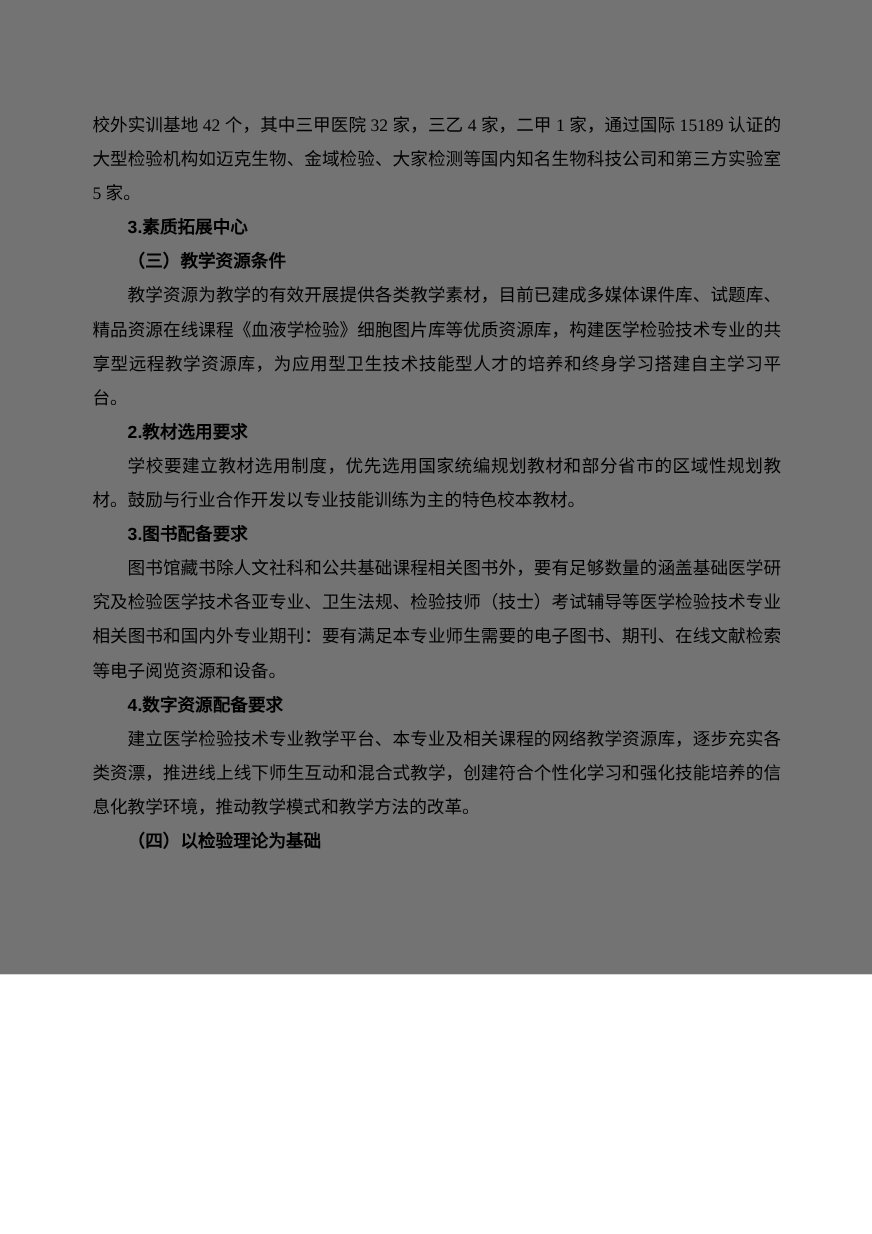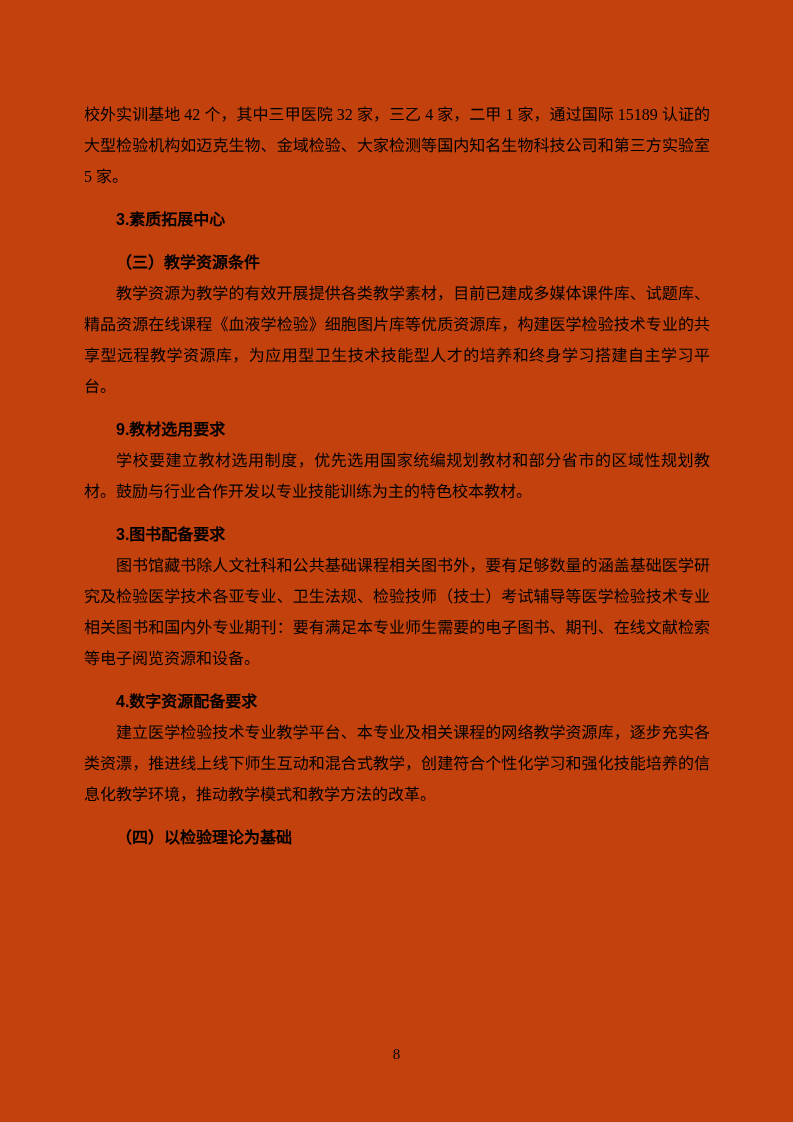--- a/index.html
+++ b/index.html
@@ -3,22 +3,22 @@
 <meta charset="utf-8">
 <style>
   html, body {
     margin: 0;
     padding: 0;
     background: #ffffff;
   }
   .page {
     position: relative;
     width: 793px;
-    height: 1122px;
-    background: #c2410c;
+    height: 886px;
+    background: #737373;
     color: #000000;
     font-family: "Liberation Serif", "DejaVu Serif", serif;
     overflow: hidden;
   }
   .content {
     position: absolute;
     left: 84px;
     top: 99px;
     width: 626px;
   }
@@ -37,21 +37,20 @@
   }
   .para.continued {
     text-indent: 0;
   }
   .h-num,
   .h-sec {
     font-family: "Liberation Sans", "DejaVu Sans", sans-serif;
     font-weight: 700;
     text-indent: 2em;
     text-align: left;
-    margin-top: 12px;
   }
   .page-number {
     position: absolute;
     left: 0;
     right: 0;
     top: 1044px;
     text-align: center;
     font-size: 15px;
     line-height: 20px;
     color: #000000;
@@ -66,21 +65,21 @@
     <p class="para continued">校外实训基地 42 个，其中三甲医院 32 家，三乙 4 家，二甲 1 家，通过国际 15189 认证的大型检验机构如迈克生物、金域检验、大家检测等国内知名生物科技公司和第三方实验室 5 家。</p>
 
     <h3 class="h-num">3.素质拓展中心</h3>
 
 
     <h2 class="h-sec">（三）教学资源条件</h2>
 
 
     <p class="para">教学资源为教学的有效开展提供各类教学素材，目前已建成多媒体课件库、试题库、精品资源在线课程《血液学检验》细胞图片库等优质资源库，构建医学检验技术专业的共享型远程教学资源库，为应用型卫生技术技能型人才的培养和终身学习搭建自主学习平台。</p>
 
-    <h3 class="h-num">9.教材选用要求</h3>
+    <h3 class="h-num">2.教材选用要求</h3>
 
     <p class="para">学校要建立教材选用制度，优先选用国家统编规划教材和部分省市的区域性规划教材。鼓励与行业合作开发以专业技能训练为主的特色校本教材。</p>
 
     <h3 class="h-num">3.图书配备要求</h3>
 
     <p class="para">图书馆藏书除人文社科和公共基础课程相关图书外，要有足够数量的涵盖基础医学研究及检验医学技术各亚专业、卫生法规、检验技师（技士）考试辅导等医学检验技术专业相关图书和国内外专业期刊：要有满足本专业师生需要的电子图书、期刊、在线文献检索等电子阅览资源和设备。</p>
 
     <h3 class="h-num">4.数字资源配备要求</h3>
 
     <p class="para">建立医学检验技术专业教学平台、本专业及相关课程的网络教学资源库，逐步充实各类资漂，推进线上线下师生互动和混合式教学，创建符合个性化学习和强化技能培养的信息化教学环境，推动教学模式和教学方法的改革。</p>

